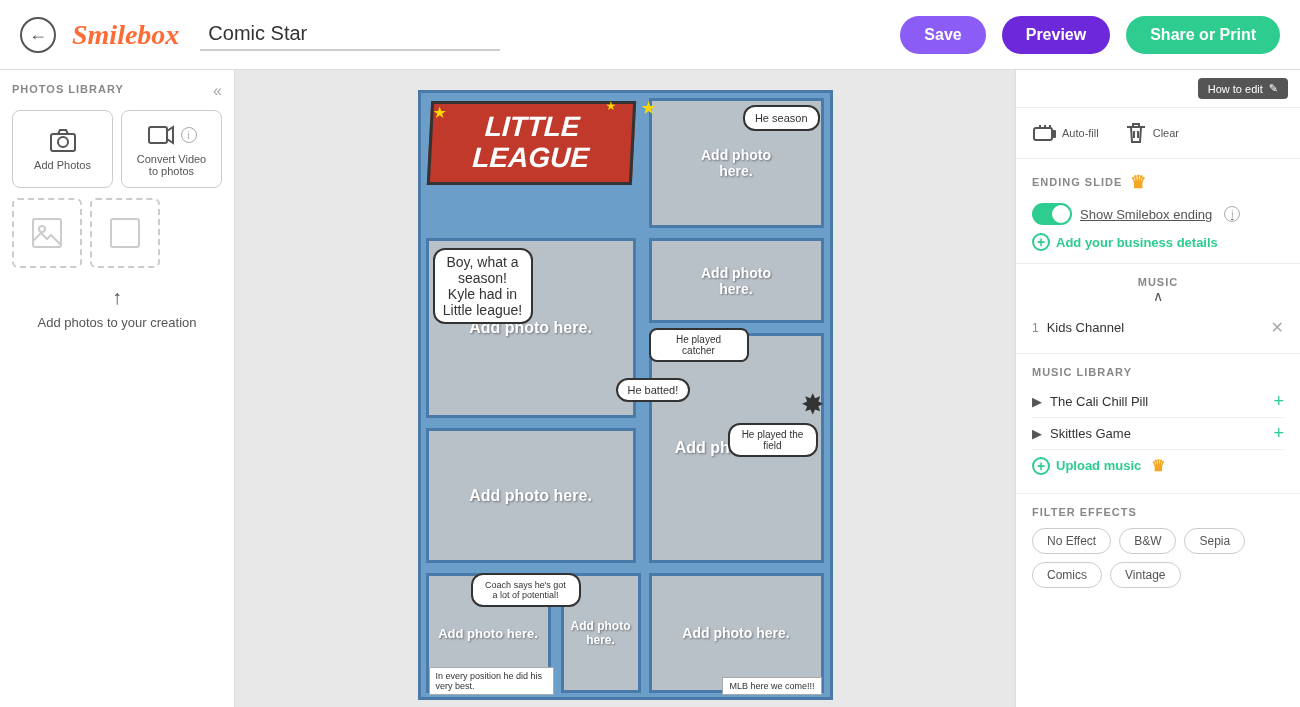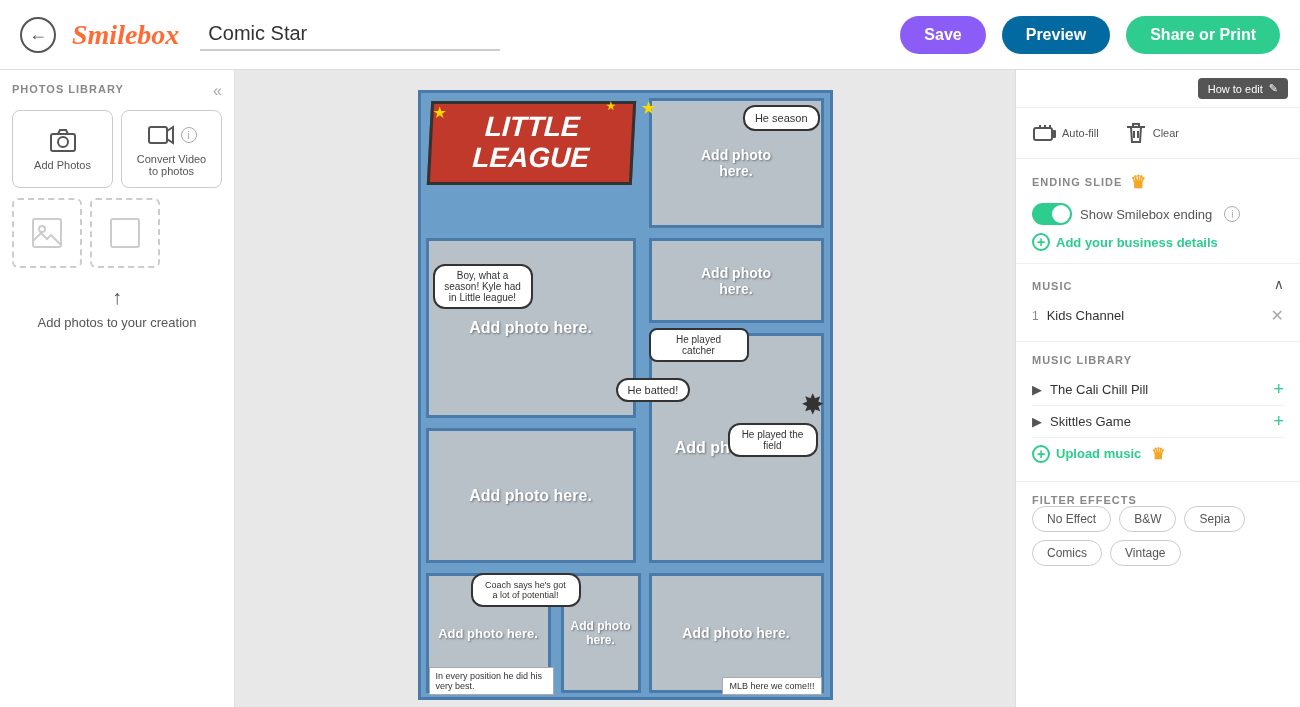--- a/index.html
+++ b/index.html
@@ -5,21 +5,21 @@
     * { box-sizing: border-box; margin: 0; padding: 0; }
     body { font-family: -apple-system, BlinkMacSystemFont, 'Segoe UI', sans-serif; background: #f0f0f0; height: 707px; width: 1300px; overflow: hidden; display: flex; flex-direction: column; }
 
     
     .header { display: flex; align-items: center; background: #fff; padding: 0 20px; height: 70px; border-bottom: 1px solid #ddd; gap: 16px; flex-shrink: 0; }
     .back-btn { width: 36px; height: 36px; border-radius: 50%; border: 2px solid #555; background: #fff; display: flex; align-items: center; justify-content: center; cursor: pointer; font-size: 18px; color: #555; }
     .logo { font-family: Georgia, serif; font-size: 28px; color: #ff6b35; font-style: italic; font-weight: bold; }
     .title-input { border: none; border-bottom: 2px solid #ccc; font-size: 20px; color: #333; padding: 4px 8px; outline: none; width: 300px; margin-left: 5px; }
     .header-spacer { flex: 1; }
     .btn-save { background: #8b5cf6; color: #fff; border: none; padding: 10px 24px; border-radius: 24px; font-size: 16px; font-weight: 600; cursor: pointer; }
-    .btn-preview { background: #0369a1; color: #fff; border: none; padding: 10px 24px; border-radius: 24px; font-size: 16px; font-weight: 600; cursor: pointer; }
+    .btn-preview { background: #6d28d9; color: #fff; border: none; padding: 10px 24px; border-radius: 24px; font-size: 16px; font-weight: 600; cursor: pointer; }
     .btn-share { background: #2ecc8e; color: #fff; border: none; padding: 10px 24px; border-radius: 24px; font-size: 16px; font-weight: 600; cursor: pointer; }
 
     
     .main { display: flex; flex: 1; overflow: hidden; }
 
     
     .sidebar-left { width: 235px; background: #fff; border-right: 1px solid #ddd; display: flex; flex-direction: column; padding: 12px; gap: 10px; overflow-y: auto; }
     .sidebar-left-title { font-size: 11px; font-weight: 700; color: #888; letter-spacing: 1px; margin-bottom: 4px; text-transform: uppercase; }
     .sidebar-left-collapse { margin-left: auto; cursor: pointer; color: #aaa; font-size: 16px; }
     .sidebar-left-header { display: flex; align-items: center; }
@@ -39,44 +39,44 @@
     .sidebar-right { width: 285px; background: #fff; border-left: 1px solid #ddd; overflow-y: auto; padding: 0; }
     .sidebar-right-top { display: flex; justify-content: flex-end; align-items: center; padding: 8px 12px; border-bottom: 1px solid #eee; }
     .how-to-edit { background: #555; color: #fff; font-size: 11px; padding: 4px 10px; border-radius: 4px; cursor: pointer; display: flex; align-items: center; gap: 6px; }
     .right-tools { display: flex; gap: 24px; padding: 12px 16px; border-bottom: 1px solid #eee; }
     .tool-btn { display: flex; flex-direction: row; align-items: center; gap: 4px; cursor: pointer; font-size: 11px; color: #555; }
     .tool-btn svg { width: 26px; height: 26px; }
 
     .section { padding: 12px 16px; border-bottom: 1px solid #eee; }
     .section-title { font-size: 11px; font-weight: 700; color: #888; letter-spacing: 1px; text-transform: uppercase; margin-bottom: 10px; display: flex; align-items: center; gap: 8px; }
     .crown-icon { color: #f5a623; font-size: 18px; }
-    .toggle-row { display: flex; align-items: center; gap: 8px; font-size: 13px; color: #555; }
+    .toggle-row { display: flex; align-items: center; gap: 8px; font-size: 13px; color: #555; text-decoration: underline; }
     .toggle { width: 40px; height: 22px; background: #2ecc8e; border-radius: 11px; position: relative; cursor: pointer; }
     .toggle-knob { width: 18px; height: 18px; background: #fff; border-radius: 50%; position: absolute; top: 2px; right: 2px; }
     .add-business { display: flex; align-items: center; gap: 6px; color: #2ecc8e; font-size: 13px; font-weight: 600; cursor: pointer; margin-top: 8px; }
     .plus-circle { width: 18px; height: 18px; border-radius: 50%; border: 2px solid #2ecc8e; display: flex; align-items: center; justify-content: center; font-size: 14px; color: #2ecc8e; line-height: 1; }
 
     .music-section { padding: 12px 16px; border-bottom: 1px solid #eee; }
-    .music-header { display: flex; align-items: flex-end; justify-content: space-between; margin-bottom: 10px; }
+    .music-header { display: flex; align-items: center; justify-content: space-between; margin-bottom: 10px; flex-direction: column; }
     .music-title { font-size: 11px; font-weight: 700; color: #888; letter-spacing: 1px; text-transform: uppercase; }
     .chevron-up { font-size: 14px; color: #555; cursor: pointer; }
     .music-track { display: flex; align-items: center; gap: 8px; font-size: 13px; color: #333; padding: 4px 0; }
     .track-num { color: #888; font-size: 12px; }
     .remove-track { margin-left: auto; color: #aaa; cursor: pointer; font-size: 16px; }
 
     .music-library { padding: 12px 16px; border-bottom: 1px solid #eee; }
     .lib-title { font-size: 11px; font-weight: 700; color: #888; letter-spacing: 1px; text-transform: uppercase; margin-bottom: 8px; }
     .lib-item { display: flex; align-items: center; gap: 8px; font-size: 13px; color: #333; padding: 5px 0; border-bottom: 1px solid #f0f0f0; }
     .play-btn { color: #555; cursor: pointer; }
     .add-track-btn { margin-left: auto; color: #2ecc8e; cursor: pointer; font-size: 18px; }
     .upload-music { display: flex; align-items: center; gap: 6px; color: #2ecc8e; font-size: 13px; font-weight: 600; cursor: pointer; padding: 6px 0; }
     .upload-crown { color: #f5a623; font-size: 16px; }
 
     .filter-section { padding: 12px 16px; }
-    .filter-title { font-size: 11px; font-weight: 700; color: #888; letter-spacing: 1px; text-transform: uppercase; }
+    .filter-title { font-size: 11px; font-weight: 700; color: #888; letter-spacing: 1px; text-transform: uppercase; margin-bottom: 10px; }
     .filter-buttons { display: flex; flex-wrap: wrap; gap: 8px; }
     .filter-btn { border: 1px solid #ccc; background: #fff; padding: 5px 14px; border-radius: 16px; font-size: 12px; color: #555; cursor: pointer; }
 
     
     .comic-wrapper { position: relative; width: 415px; height: 610px; }
   </style>
 </head>
 <body>
 
 <div class="header">
@@ -165,21 +165,21 @@
             <span style="color:#fff;font-size:16px;font-weight:700;text-align:center;text-shadow:1px 1px 2px rgba(0,0,0,0.4);">Add photo here.</span>
           </div>
         </div>
 
         <div style="position:absolute;top:145px;left:228px;width:175px;height:85px;background:#b8c0c8;border:3px solid #4a7aaa;">
           <div style="display:flex;align-items:center;justify-content:center;height:100%;">
             <span style="color:#fff;font-size:14px;font-weight:700;text-align:center;text-shadow:1px 1px 2px rgba(0,0,0,0.4);">Add photo<br>here.</span>
           </div>
         </div>
 
-        <div style="position:absolute;top:171px;left:12px;background:#fff;border:2px solid #333;border-radius:12px;padding:4px 8px;font-size:10px;color:#333;z-index:15;max-width:100px;text-align:center;">
+        <div style="position:absolute;top:155px;left:12px;background:#fff;border:2px solid #333;border-radius:12px;padding:4px 8px;font-size:14px;color:#333;z-index:15;max-width:100px;text-align:center;">
           <span>Boy, what a season! Kyle had in Little league!</span>
         </div>
 
         <div style="position:absolute;top:235px;left:228px;background:#fff;border:2px solid #333;border-radius:8px;padding:4px 8px;font-size:10px;color:#333;z-index:15;max-width:100px;text-align:center;">
           <span>He played catcher</span>
         </div>
 
         <div style="position:absolute;top:285px;left:195px;background:#fff;border:2px solid #333;border-radius:12px;padding:4px 10px;font-size:11px;color:#333;z-index:15;">
           <span>He batted!</span>
         </div>

